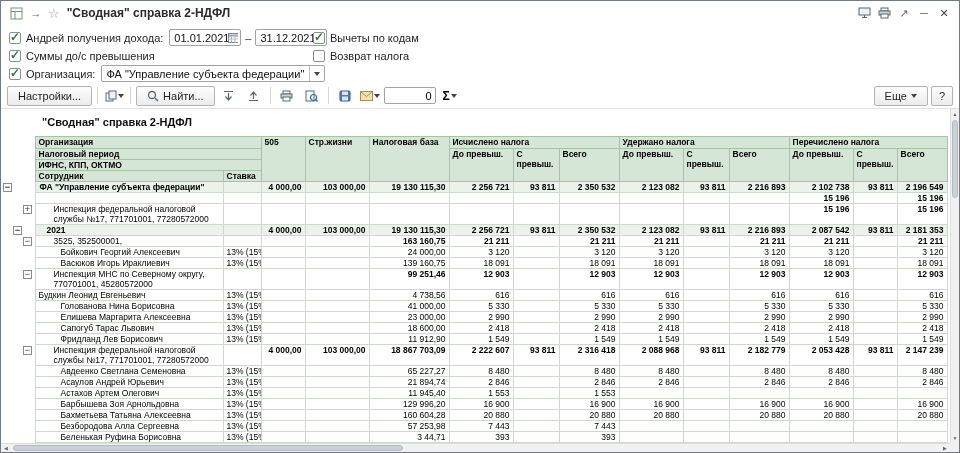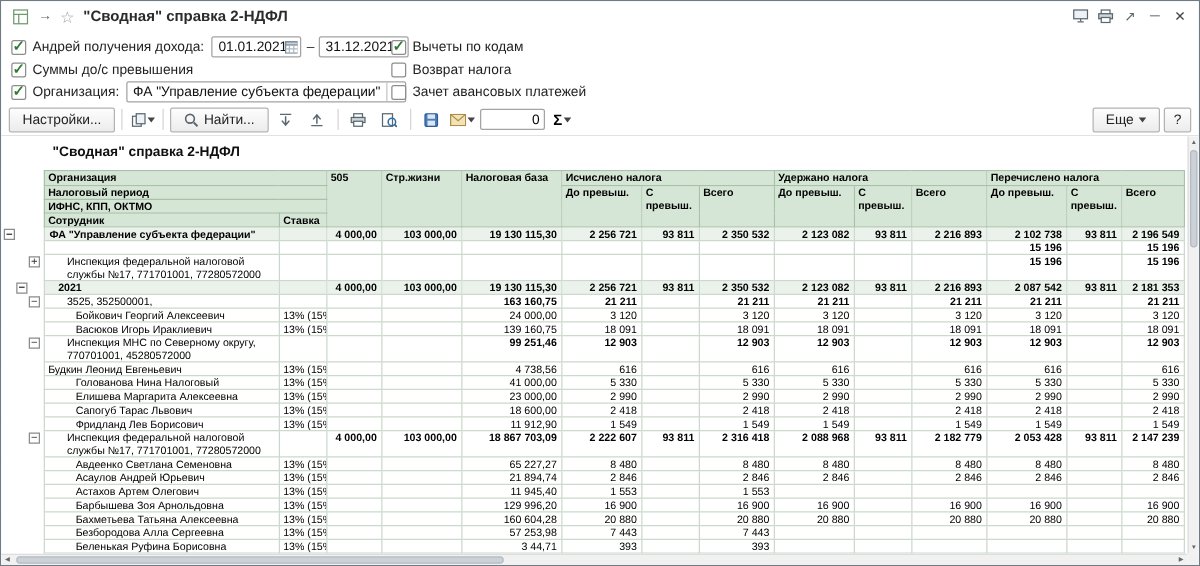--- a/index.html
+++ b/index.html
@@ -146,24 +146,20 @@
       </span>
     </div>
     <div class="rightcol">
       <div class="frow">
         <span class="cb on"></span>
         <span class="flabel">Вычеты по кодам</span>
       </div>
       <div class="frow">
         <span class="cb"></span>
         <span class="flabel">Возврат налога</span>
-      </div>
-      <div class="frow">
-        <span class="cb"></span>
-        <span class="flabel">Зачет авансовых платежей</span>
       </div>
     </div>
   </div>
 
   <div class="toolbar">
     <span class="btn">Настройки...</span>
     <span class="sep"></span>
     <span class="iconbtn">
       <svg width="12" height="12">
           <rect x="1" y="3" width="7" height="8" fill="#fff" stroke="#5b6770"></rect>
@@ -438,21 +434,21 @@
               <td class="num">616</td>
               <td class="num">616</td>
               <td class="num"></td>
               <td class="num">616</td>
               <td class="num">616</td>
               <td class="num"></td>
               <td class="num">616</td>
             </tr>
             <tr>
               <td class="gutter"></td>
-              <td class="name" style="padding-left: 25px;">Голованова Нина Налоговый</td>
+              <td class="name" style="padding-left: 25px;">Голованова Нина Борисовна</td>
               <td class="stavka">13% (15%)</td>
               <td class="num"></td>
               <td class="num"></td>
               <td class="num">41 000,00</td>
               <td class="num">5 330</td>
               <td class="num"></td>
               <td class="num">5 330</td>
               <td class="num">5 330</td>
               <td class="num"></td>
               <td class="num">5 330</td>

